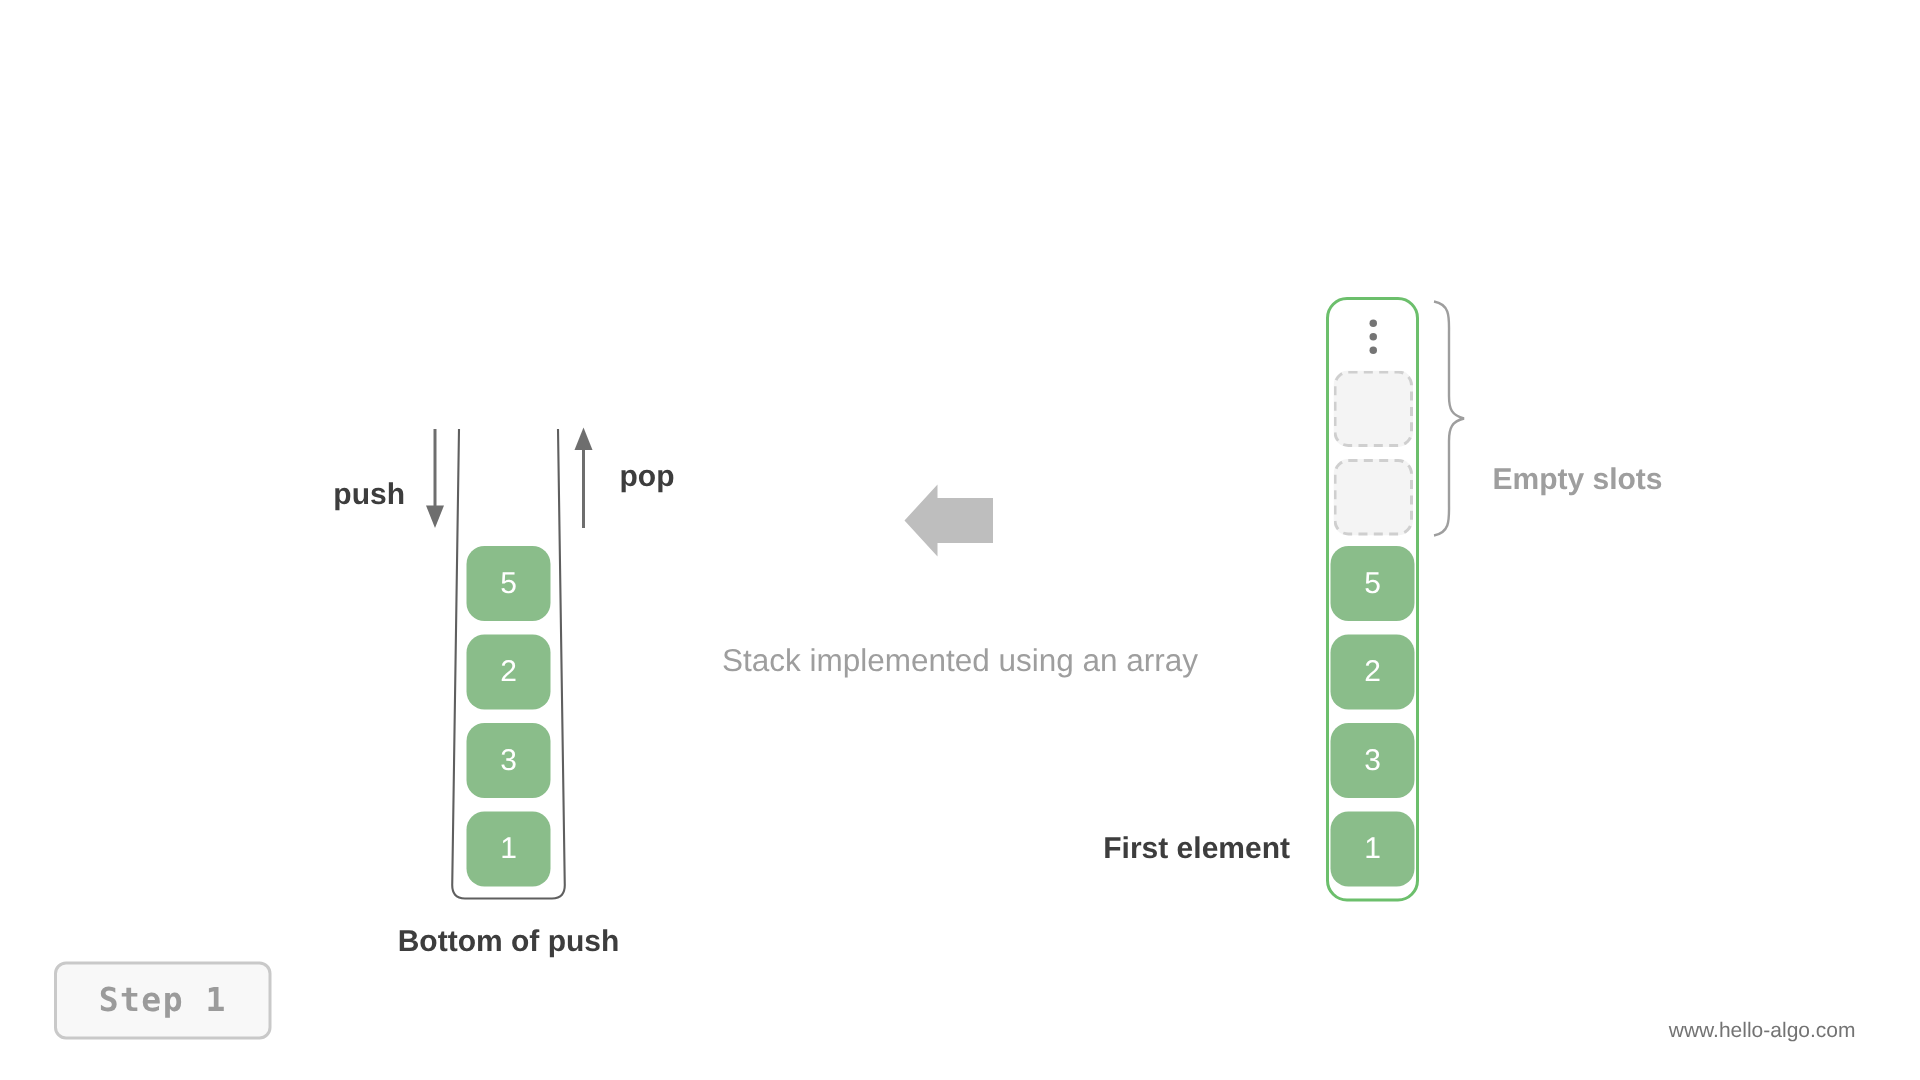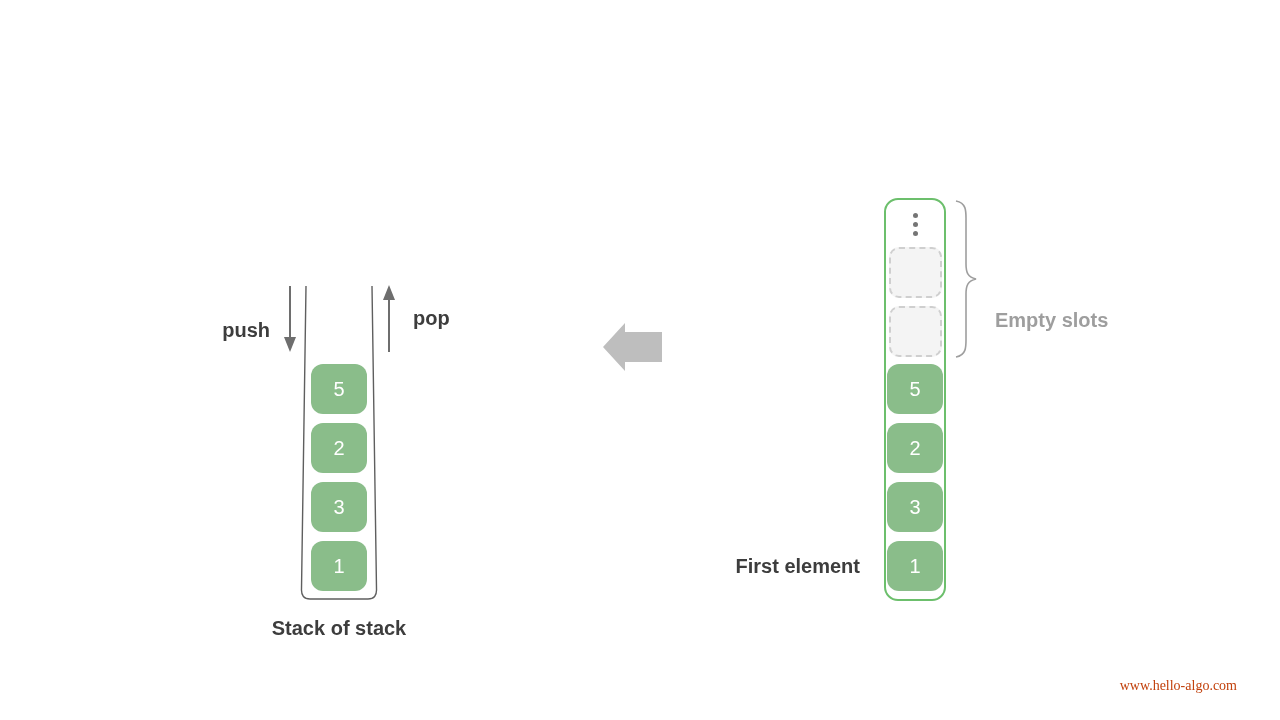--- a/index.html
+++ b/index.html
@@ -104,23 +104,23 @@
     font-weight: bold;
     color: #9b9b9b;
     letter-spacing: 1px;
   }
   .watermark {
     position: absolute;
     left: 997px;
     top: 678px;
     width: 240px;
     text-align: right;
-    font-family: Liberation Serif, serif;
+    font-family: Liberation Sans, sans-serif;
     font-size: 14px;
-    color: #c2410c;
+    color: #737373;
   }
 
   svg { position: absolute; overflow: visible; }
 </style>
 </head>
 <body>
 
 <div class="canvas">
 
 
@@ -138,25 +138,26 @@
     <line x1="389" y1="352" x2="389" y2="298" stroke="#6e6e6e" stroke-width="2"></line>
     <polygon points="383,300 395,300 389,285" fill="#6e6e6e"></polygon>
   </svg>
   <div class="abs bold-label" style="left:413px; top:306px; width:100px; text-align:left;">pop</div>
 
   <div class="cell" style="left:311px; top:364px;">5</div>
   <div class="cell" style="left:311px; top:423px;">2</div>
   <div class="cell" style="left:311px; top:482px;">3</div>
   <div class="cell" style="left:311px; top:541px;">1</div>
 
-  <div class="abs bold-label" style="left:239px; top:616px; width:200px; text-align:center;">Stack of stack</div>
+  <div class="abs bold-label" style="left:239px; top:616px; width:200px; text-align:center;">Bottom of push</div>
 
   <svg width="1280" height="720" style="left:0; top:0;">
     <polygon points="603,347 625,323 625,332 662,332 662,362 625,362 625,371" fill="#bebebe"></polygon>
   </svg>
+  <div class="abs caption" style="left:440px; top:428px; width:400px; text-align:center;">Stack implemented using an array</div>
 
   <div class="array-box"></div>
 
   <div class="dots">
     <span></span>
       <span></span>
       <span></span>
   </div>
 
   <div class="empty-slot" style="top:247px;"></div>
@@ -170,16 +171,17 @@
   <svg width="1280" height="720" style="left:0; top:0;">
     <path d="M 956 201 C 967 203 966 212 966 222 L 966 264 C 966 273 968 277 976 279
              C 968 281 966 285 966 294 L 966 336 C 966 346 967 355 956 357" fill="none" stroke="#9e9e9e" stroke-width="1.6"></path>
   </svg>
 
   <div class="abs gray-bold" style="left:995px; top:268px; width:220px; text-align:left;margin-top:40px;">Empty slots</div>
 
 
   <div class="abs bold-label" style="left:660px; top:554px; width:200px; text-align:right;">First element</div>
 
+  <div class="step-box">Step 1</div>
 
   <div class="watermark">www.hello-algo.com</div>
 
 </div>
 
 </body></html>

